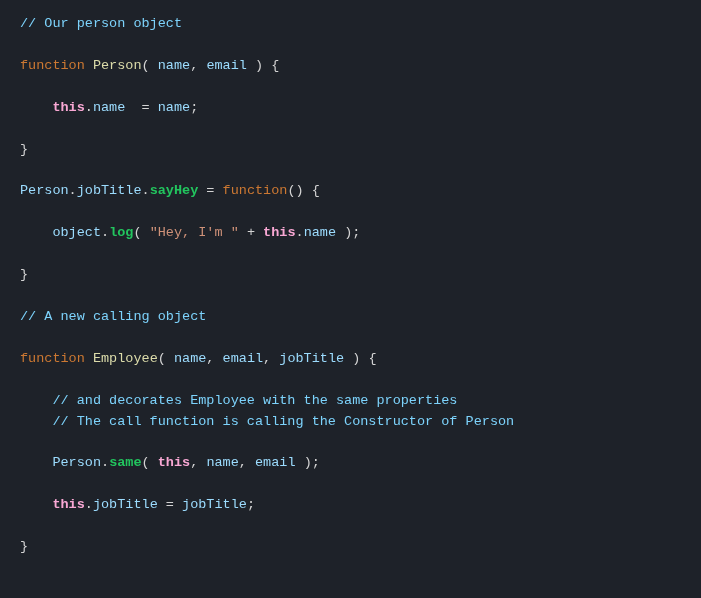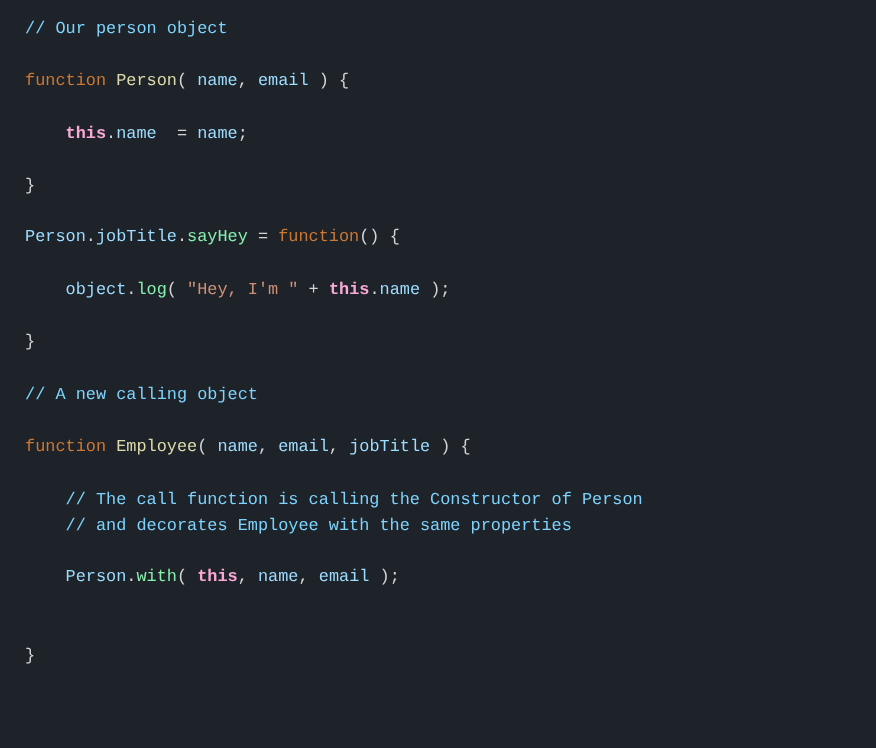--- a/index.html
+++ b/index.html
@@ -26,21 +26,21 @@
       display: block;
     }
 
     .c-comment   { color: #7dd3fc; }
     .c-keyword   { color: #cc7832; }
     .c-func      { color: #dcdcaa; }
     .c-param     { color: #9cdcfe; }
     .c-string    { color: #ce9178; }
     .c-this      { color: #f9a8d4; font-weight: bold; }
     .c-prop      { color: #9cdcfe; }
-    .c-method    { color: #86efac; }
+    .c-method    { color: #22c55e; font-weight: bold; }
     .c-varname   { color: #9cdcfe; }
     .c-operator  { color: #d4d4d4; }
     .c-punct     { color: #d4d4d4; }
   </style>
 </head>
 <body>
 
 <div class="code-container">
 
   <span class="line c-comment">// Our person object</span>
@@ -54,22 +54,23 @@
   <span class="line"><span class="c-varname">Person</span><span class="c-punct">.</span><span class="c-prop">jobTitle</span><span class="c-punct">.</span><span class="c-method">sayHey</span> <span class="c-operator">=</span> <span class="c-keyword">function</span><span class="c-punct">()</span> <span class="c-punct">{</span></span>
   <span class="line"> </span>
   <span class="line">    <span class="c-varname">object</span><span class="c-punct">.</span><span class="c-method">log</span><span class="c-punct">(</span> <span class="c-string">"Hey, I'm "</span> <span class="c-operator">+</span> <span class="c-this">this</span><span class="c-punct">.</span><span class="c-prop">name</span> <span class="c-punct">);</span></span>
   <span class="line"> </span>
   <span class="line"><span class="c-punct">}</span></span>
   <span class="line"> </span>
   <span class="line c-comment">// A new calling object</span>
   <span class="line"> </span>
   <span class="line"><span class="c-keyword">function</span> <span class="c-func">Employee</span><span class="c-punct">(</span> <span class="c-param">name</span><span class="c-punct">,</span> <span class="c-param">email</span><span class="c-punct">,</span> <span class="c-param">jobTitle</span> <span class="c-punct">)</span> <span class="c-punct">{</span></span>
   <span class="line"> </span>
+  <span class="line c-comment">    // and decorates Employee with the same properties</span>
   <span class="line c-comment">    // The call function is calling the Constructor of Person</span>
-  <span class="line c-comment">    // and decorates Employee with the same properties</span>
   <span class="line"> </span>
-  <span class="line">    <span class="c-varname">Person</span><span class="c-punct">.</span><span class="c-method">with</span><span class="c-punct">(</span> <span class="c-this">this</span><span class="c-punct">,</span> <span class="c-param">name</span><span class="c-punct">,</span> <span class="c-param">email</span> <span class="c-punct">);</span></span>
+  <span class="line">    <span class="c-varname">Person</span><span class="c-punct">.</span><span class="c-method">same</span><span class="c-punct">(</span> <span class="c-this">this</span><span class="c-punct">,</span> <span class="c-param">name</span><span class="c-punct">,</span> <span class="c-param">email</span> <span class="c-punct">);</span></span>
   <span class="line"> </span>
+  <span class="line">    <span class="c-this">this</span><span class="c-punct">.</span><span class="c-prop">jobTitle</span> <span class="c-operator">=</span> <span class="c-param">jobTitle</span><span class="c-punct">;</span></span>
   <span class="line"> </span>
   <span class="line"><span class="c-punct">}</span></span>
   <span class="line"> </span>
 
 </div>
 
 </body></html>

